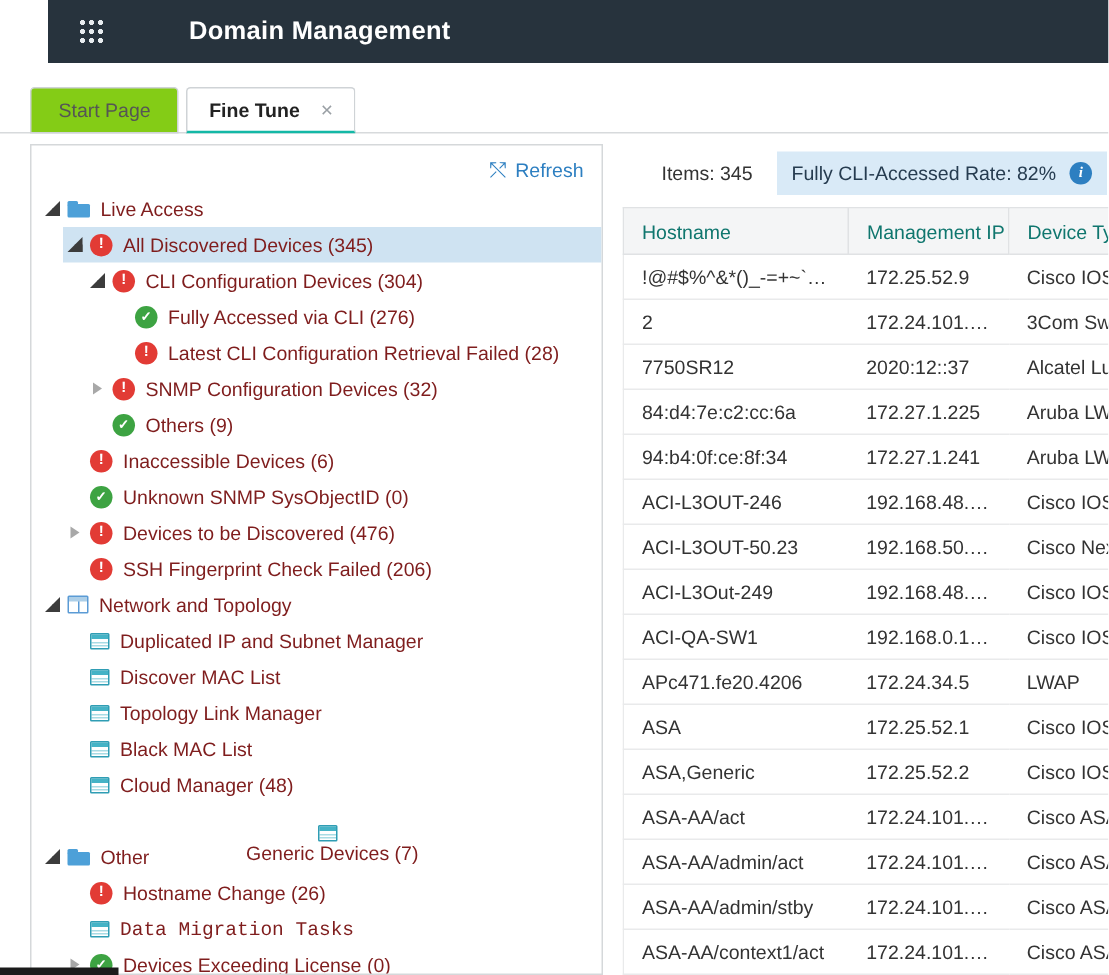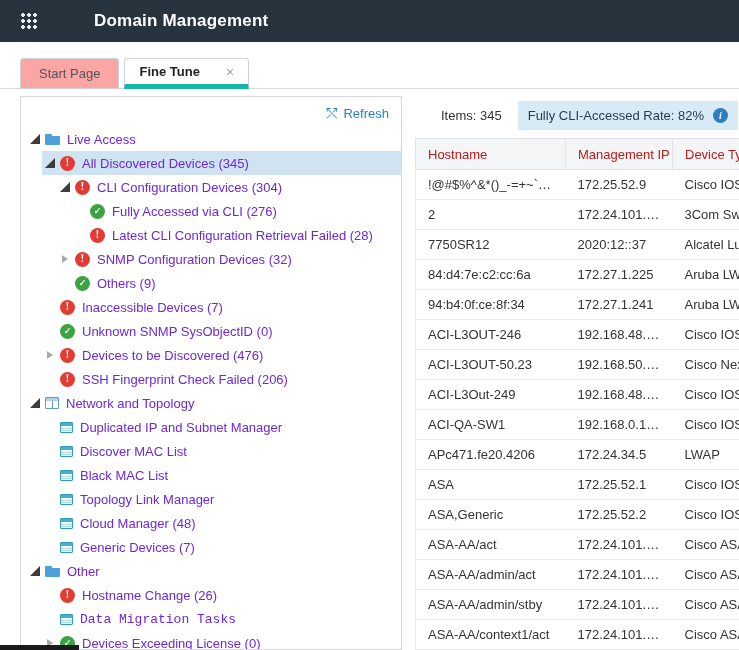--- a/index.html
+++ b/index.html
@@ -12,20 +12,21 @@
     color: #333;
   }
 
   
   .app-header {
     height: 42px;
     background: #27333d;
     display: flex;
     align-items: center;
     padding: 0 20px;
+    margin-left: 32px;
   }
   .grid-icon {
     width: 18px; height: 18px;
     background: radial-gradient(circle, #e8edf0 1.7px, transparent 1.9px);
     background-size: 6px 6px;
     cursor: pointer;
     flex: none;
   }
   .app-title {
     margin-left: 56px;
@@ -45,36 +46,35 @@
     display: flex;
     align-items: flex-end;
   }
   .tab {
     height: 31px;
     display: flex;
     align-items: center;
     padding: 0 18px;
     border: 1px solid #cfd3d6;
     border-radius: 3px 3px 0 0;
-    background: #fca5a5;
+    background: #84cc16;
     font-size: 13px;
     color: #555;
     margin-right: 5px;
     position: relative;
     top: 1px;
     cursor: pointer;
     white-space: nowrap;
   }
   .tab.active {
     background: #fff;
-    border-bottom: 5px solid #14b8a6;
+    border-bottom: 2px solid #14b8a6;
     font-weight: bold;
     color: #222;
     padding: 0 14px;
-    gap: 12px;
   }
   .tab-close {
     margin-left: 14px;
     color: #9aa0a5;
     font-size: 14px;
     font-weight: normal;
     cursor: pointer;
     line-height: 1;
   }
 
@@ -173,21 +173,21 @@
   }
   .ticon.list {
     width: 13px; height: 11px;
     border: 1px solid #2f9db4; border-radius: 1px;
     background:
       linear-gradient(#45b3c6, #45b3c6) 0 0 / 100% 3px no-repeat,
       linear-gradient(#a8dbe4, #a8dbe4) 0 5px / 100% 1px no-repeat,
       linear-gradient(#a8dbe4, #a8dbe4) 0 7px / 100% 1px no-repeat,
       #fff;
   }
-  .tlabel { font-size: 13px; color: #6d28d9; }
+  .tlabel { font-size: 13px; color: #7f1d1d; }
 
   
   .right-panel {
     position: absolute;
     left: 415px; top: 96px; right: 0; bottom: 0;
     overflow: hidden;
   }
   .items-row {
     display: flex;
     align-items: center;
@@ -229,21 +229,21 @@
     width: 420px;
     font-size: 13px;
     color: #333;
     background: #fff;
   }
   .device-table th {
     height: 31px;
     padding: 0 12px;
     text-align: left;
     font-weight: normal;
-    color: #b91c1c;
+    color: #0f766e;
     background: #f4f5f6;
     border: 1px solid #e0e2e4;
     white-space: nowrap;
     overflow: hidden;
     cursor: pointer;
   }
   .device-table td {
     height: 30px;
     padding: 0 12px;
     border-bottom: 1px solid #e9eaeb;
@@ -317,21 +317,21 @@
         <span class="tlabel">SNMP Configuration Devices (32)</span>
       </div>
       <div class="tree-row" style="padding-left: 36px;">
         <span class="expander none"></span>
         <span class="ticon check">✓</span>
         <span class="tlabel">Others (9)</span>
       </div>
       <div class="tree-row" style="padding-left: 21px;">
         <span class="expander none"></span>
         <span class="ticon alert">!</span>
-        <span class="tlabel">Inaccessible Devices (7)</span>
+        <span class="tlabel">Inaccessible Devices (6)</span>
       </div>
       <div class="tree-row" style="padding-left: 21px;">
         <span class="expander none"></span>
         <span class="ticon check">✓</span>
         <span class="tlabel">Unknown SNMP SysObjectID (0)</span>
       </div>
       <div class="tree-row" style="padding-left: 21px;">
         <span class="expander collapsed"></span>
         <span class="ticon alert">!</span>
         <span class="tlabel">Devices to be Discovered (476)</span>
@@ -352,33 +352,33 @@
         <span class="tlabel">Duplicated IP and Subnet Manager</span>
       </div>
       <div class="tree-row" style="padding-left: 21px;">
         <span class="expander none"></span>
         <span class="ticon list"></span>
         <span class="tlabel">Discover MAC List</span>
       </div>
       <div class="tree-row" style="padding-left: 21px;">
         <span class="expander none"></span>
         <span class="ticon list"></span>
+        <span class="tlabel">Topology Link Manager</span>
+      </div>
+      <div class="tree-row" style="padding-left: 21px;">
+        <span class="expander none"></span>
+        <span class="ticon list"></span>
         <span class="tlabel">Black MAC List</span>
       </div>
       <div class="tree-row" style="padding-left: 21px;">
         <span class="expander none"></span>
         <span class="ticon list"></span>
-        <span class="tlabel">Topology Link Manager</span>
-      </div>
-      <div class="tree-row" style="padding-left: 21px;">
-        <span class="expander none"></span>
-        <span class="ticon list"></span>
         <span class="tlabel">Cloud Manager (48)</span>
       </div>
-      <div class="tree-row" style="padding-left: 21px;">
+      <div class="tree-row" style="padding-left: 21px; flex-direction: column;">
         <span class="expander none"></span>
         <span class="ticon list"></span>
         <span class="tlabel">Generic Devices (7)</span>
       </div>
       <div class="tree-row" style="padding-left: 6px;">
         <span class="expander expanded"></span>
         <span class="ticon folder"></span>
         <span class="tlabel">Other</span>
       </div>
       <div class="tree-row" style="padding-left: 21px;">

